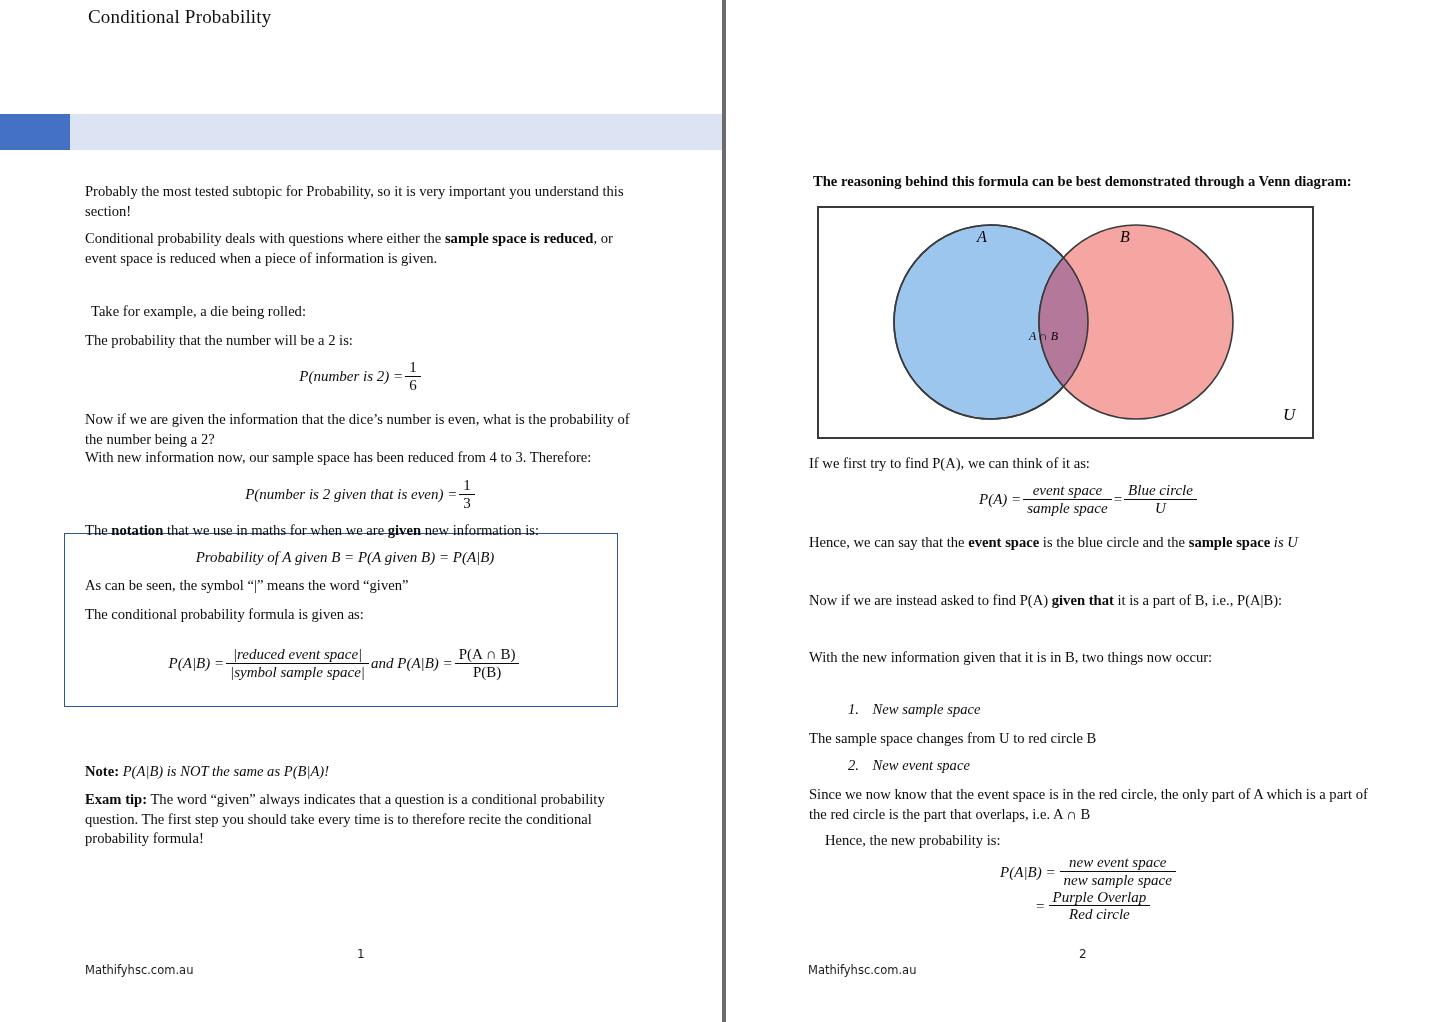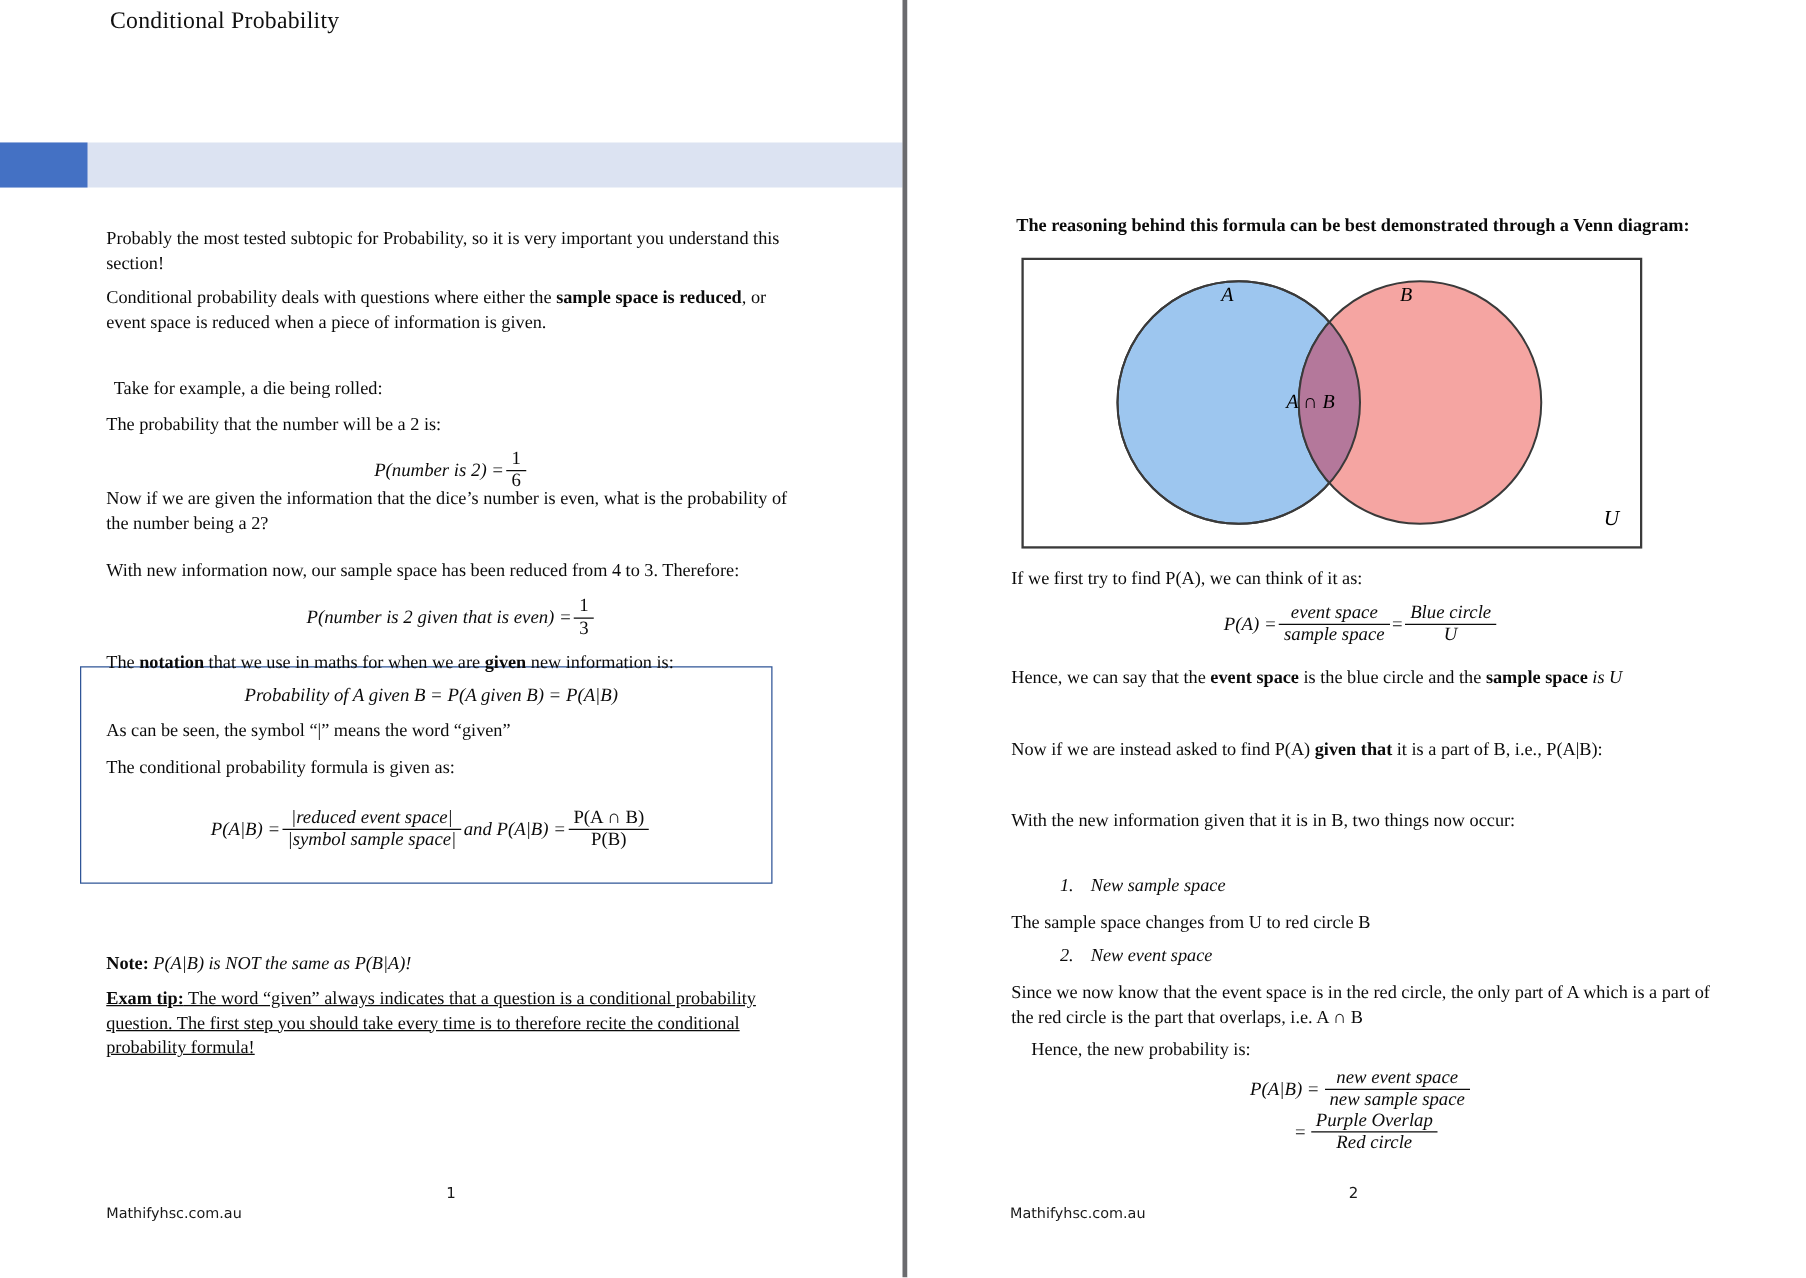--- a/index.html
+++ b/index.html
@@ -162,21 +162,21 @@
   </div>
 
   <div class="para" style="left:85px; top:331px; width:552px;">
     <span>The probability that the number will be a 2 is:</span>
   </div>
 
   <div class="mathline" style="left:85px; top:360px; width:552px;">
     <span>P(number is 2) =</span><span class="frac math-up"><span class="num">1</span><span class="den">6</span></span>
   </div>
 
-  <div class="para" style="left:85px; top:390px; width:552px;">
+  <div class="para" style="left:85px; top:410px; width:552px;">
     <span>Now if we are given the information that the dice’s number is even, what is the probability of the number being a 2?</span>
   </div>
 
   <div class="para" style="left:85px; top:448px; width:552px;">
     <span>With new information now, our sample space has been reduced from 4 to 3. Therefore:</span>
   </div>
 
   <div class="mathline" style="left:85px; top:478px; width:552px;">
     <span>P(number is 2 given that is even) =</span><span class="frac math-up"><span class="num">1</span><span class="den">3</span></span>
   </div>
@@ -200,21 +200,21 @@
   </div>
 
   <div class="mathline" style="left:85px; top:647px; width:520px; font-size:15px;">
     <span>P(A|B) =</span><span class="frac"><span class="num">|reduced event space|</span><span class="den">|symbol sample space|</span></span><span>and P(A|B) =</span><span class="frac math-up"><span class="num">P(A ∩ B)</span><span class="den">P(B)</span></span>
   </div>
 
   <div class="para" style="left:85px; top:762px; width:552px;">
     <b>Note:</b><span class="i"> P(A|B) is NOT the same as P(B|A)!</span>
   </div>
 
-  <div class="para" style="left:85px; top:790px; width:535px;text-decoration:underline;">
+  <div class="para" style="left:85px; top:790px; width:535px;">
     <b>Exam tip:</b><span> The word “given” always indicates that a question is a conditional probability question. The first step you should take every time is to therefore recite the conditional probability formula!</span>
   </div>
 
   <div class="footer-num" style="left:357px; top:947px;">1</div>
   <div class="footer-url" style="left:85px; top:963px;">Mathifyhsc.com.au</div>
 </div>
 
 <div class="page-divider"></div>
 
 <div class="page" id="page-right">
@@ -237,21 +237,21 @@
       </defs>
       <circle cx="174" cy="116" r="97" fill="#9DC6EF" stroke="#3A3A3A" stroke-width="1.6"></circle>
       <circle cx="319" cy="116" r="97" fill="#F4A09D" fill-opacity="0.95" stroke="#3A3A3A" stroke-width="1.6"></circle>
       <g clip-path="url(#clipA)">
         <circle cx="319" cy="116" r="97" fill="#B4789B" stroke="#3A3A3A" stroke-width="1.6"></circle>
       </g>
       <circle cx="174" cy="116" r="97" fill="none" stroke="#3A3A3A" stroke-width="1.6"></circle>
     </svg>
     <div style="position:absolute; left:160px; top:22px; font-size:16px; font-style:italic;">A</div>
     <div style="position:absolute; left:303px; top:22px; font-size:16px; font-style:italic;">B</div>
-    <div style="position:absolute; left:212px; top:107px; font-size:16px; font-style:italic; white-space:nowrap;">A ∩ B</div>
+    <div style="position:absolute; left:212px; top:123px; font-size:12px; font-style:italic; white-space:nowrap;">A ∩ B</div>
     <div style="position:absolute; left:466px; top:199px; font-size:17px; font-style:italic;">U</div>
   </div>
 
   <div class="para" style="left:809px; top:454px; width:560px; pointer-events:auto;">
     <span>If we first try to find P(A), we can think of it as:</span>
   </div>
 
   <div class="mathline" style="left:809px; top:483px; width:560px;">
     <span>P(A) =</span><span class="frac"><span class="num">event space</span><span class="den">sample space</span></span><span class="math-up">=</span><span class="frac"><span class="num">Blue circle</span><span class="den">U</span></span>
   </div>

